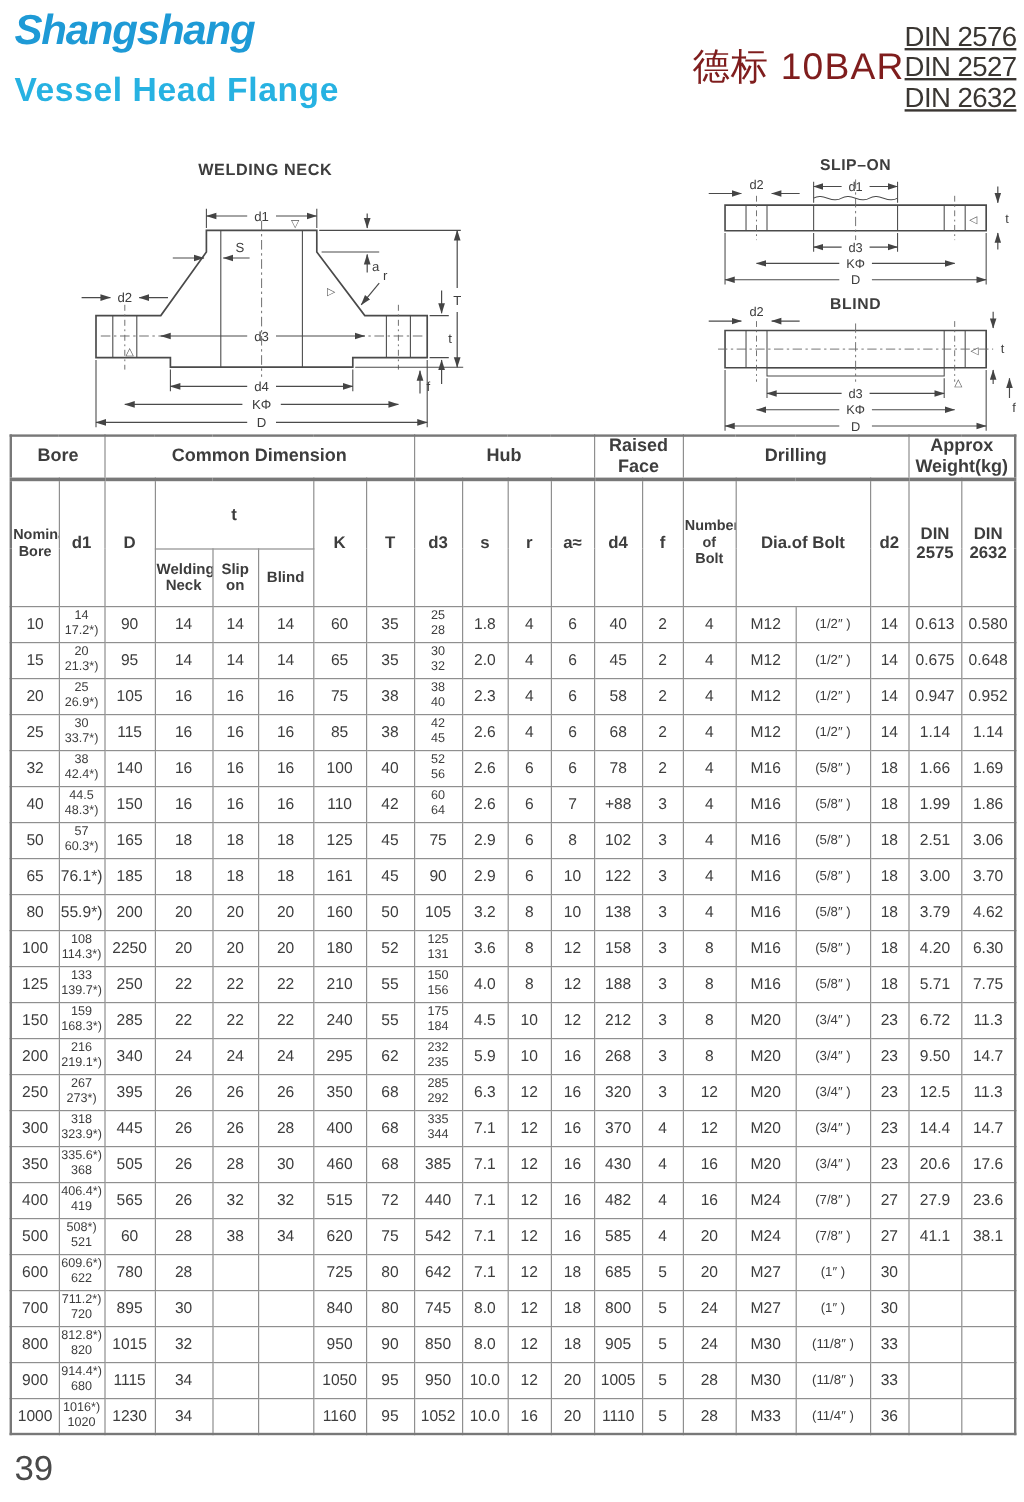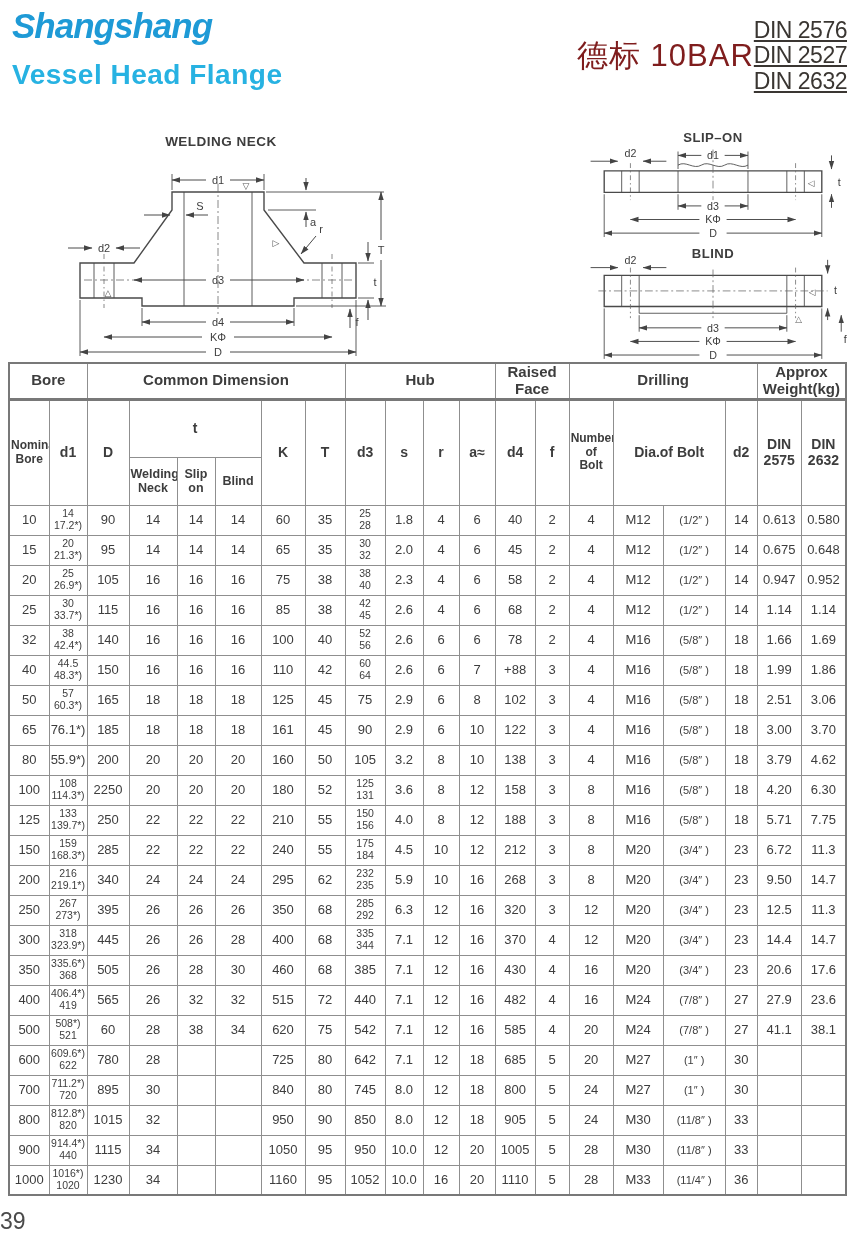--- a/index.html
+++ b/index.html
@@ -52,21 +52,21 @@
   .spec tr.groups th { font-size: 15px; height: 32px; border-bottom: 3px solid #787878; }
   .spec th.th-sm { font-size: 12px; }
   .spec th.th-xs { font-size: 12.5px; }
   .spec tbody td { font-size: 13px; height: 30px; line-height: 1.12; color: #3d3d3d; }
   .spec tbody td.two-line { font-size: 10.5px; }
   .spec tbody td.inch { font-size: 11px; }
   .spec tr.sub th { height: 48px; margin-left: 34px; }
   .spec tr.cols th { height: 58px; }
 
   
-  .footer { margin: 12px 0 0 0; font-size: 23px; color: #4a4a4a; }
+  .footer { margin: 12px 0 0 12px; font-size: 29px; color: #4a4a4a; }
 </style>
 </head>
 <body>
 
 <div class="page">
 
   <div class="header">
     <div>
       <div class="logo-title">Shangshang</div>
       <div class="logo-subtitle">Vessel Head Flange</div>
@@ -814,21 +814,21 @@
             <td>24</td>
             <td>M30</td>
             <td class="inch">(11/8″ )</td>
             <td>33</td>
             <td></td>
             <td></td>
           </tr>
           <tr>
             <td>900</td>
             <td class="two-line">914.4*)
-440</td>
+680</td>
             <td>1115</td>
             <td>34</td>
             <td></td>
             <td></td>
             <td>1050</td>
             <td>95</td>
             <td>950</td>
             <td>10.0</td>
             <td>12</td>
             <td>20</td>

